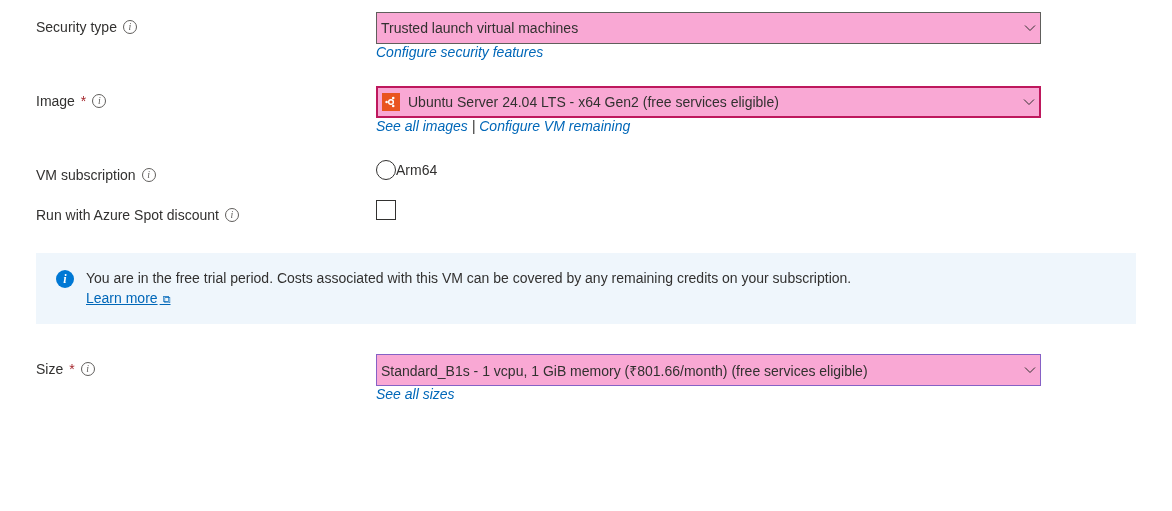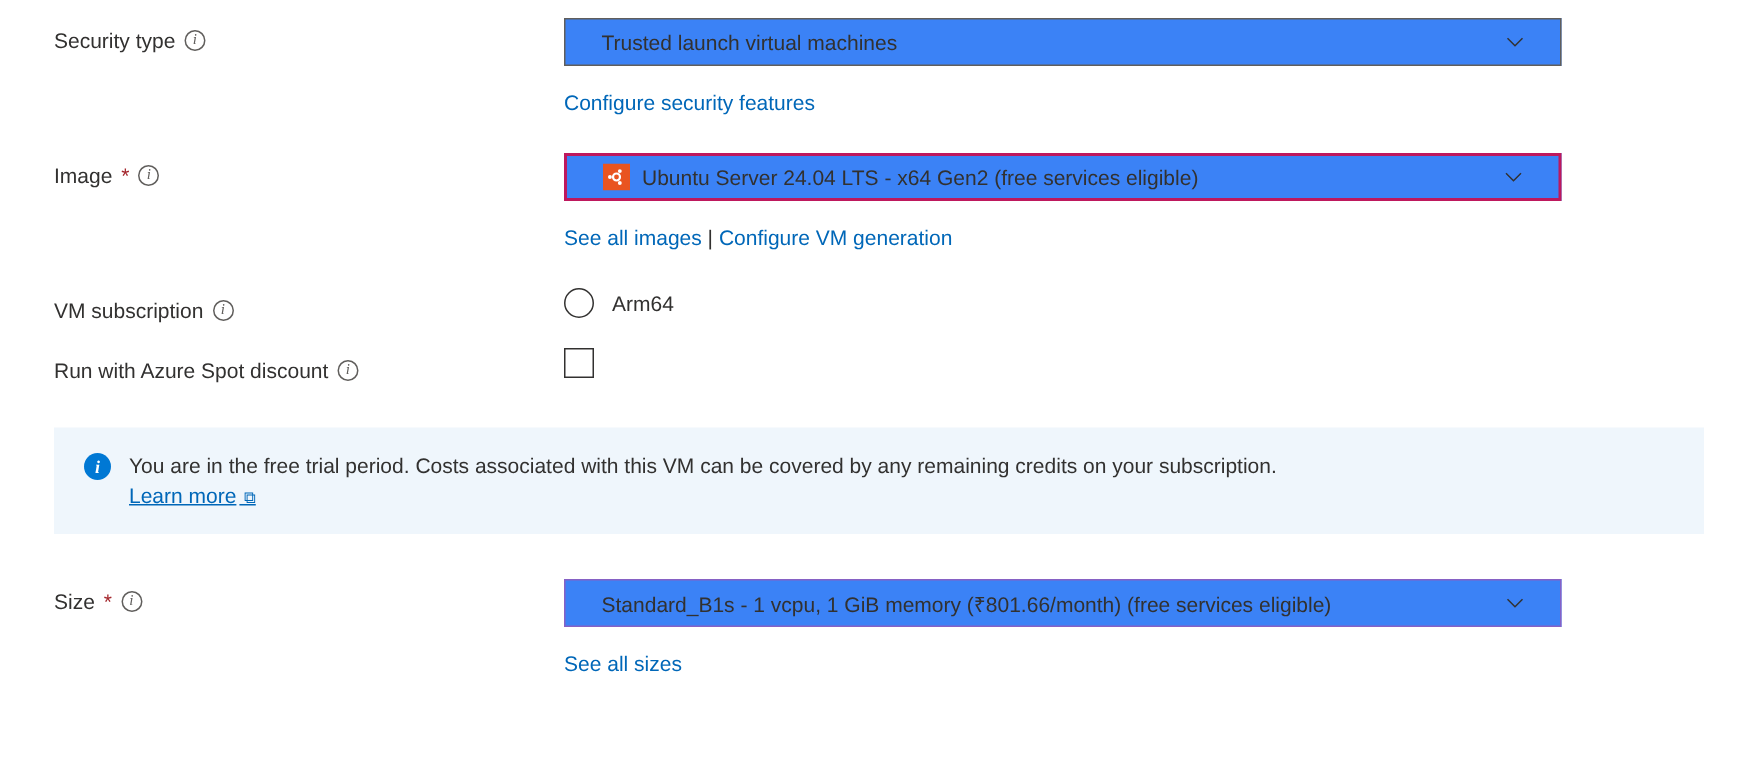--- a/index.html
+++ b/index.html
@@ -44,23 +44,23 @@
       font-style: italic;
       font-family: Georgia, serif;
       line-height: 1;
       cursor: pointer;
     }
     .select-box {
       display: flex;
       align-items: center;
       justify-content: space-between;
       border: 1px solid #605e5c;
-      background: #3b82f6;
+      background: #f9a8d4;
       height: 32px;
-      padding: 0 24px;
+      padding: 0 4px;
       cursor: pointer;
       width: 100%;
     }
     .select-box.highlighted {
       border: 2px solid #be185d;
     }
     .select-box.purple {
       border: 1px solid #8661c5;
     }
     .select-content {
@@ -78,36 +78,36 @@
       width: 18px;
       height: 18px;
       background: #e95420;
       display: inline-flex;
       align-items: center;
       justify-content: center;
       flex-shrink: 0;
     }
     .ubuntu-icon svg { display: block; }
     .sub-links {
-      margin-top: 16px;
+      margin-top: 0;
       font-size: 14px;
+      font-style: italic;
     }
     .link {
       color: #0067b8;
       text-decoration: none;
       cursor: pointer;
     }
     .link.underline { text-decoration: underline; }
     .sep { color: #323130; }
     .radio-group {
     }
     .radio-item {
       display: flex;
       align-items: center;
-      gap: 12px;
       margin-bottom: 10px;
       cursor: pointer;
     }
     .radio-outer {
       width: 20px;
       height: 20px;
       border: 1px solid #323130;
       border-radius: 50%;
       display: flex;
       align-items: center;
@@ -210,21 +210,21 @@
       </div>
       <span class="chev">
         <svg width="12" height="12" viewBox="0 0 12 12">
             <path d="M1 3.5 L6 8.5 L11 3.5" stroke="#323130" stroke-width="1" fill="none"></path>
           </svg>
       </span>
     </div>
     <div class="sub-links">
       <a class="link">See all images</a>
       <span class="sep"> | </span>
-      <a class="link">Configure VM generation</a>
+      <a class="link">Configure VM remaining</a>
     </div>
   </div>
 </div>
 
 <div class="row group-spacing">
   <div class="label-col">
     <span>VM subscription</span>
     <span class="info-icon">i</span>
   </div>
   <div class="ctrl-col">

